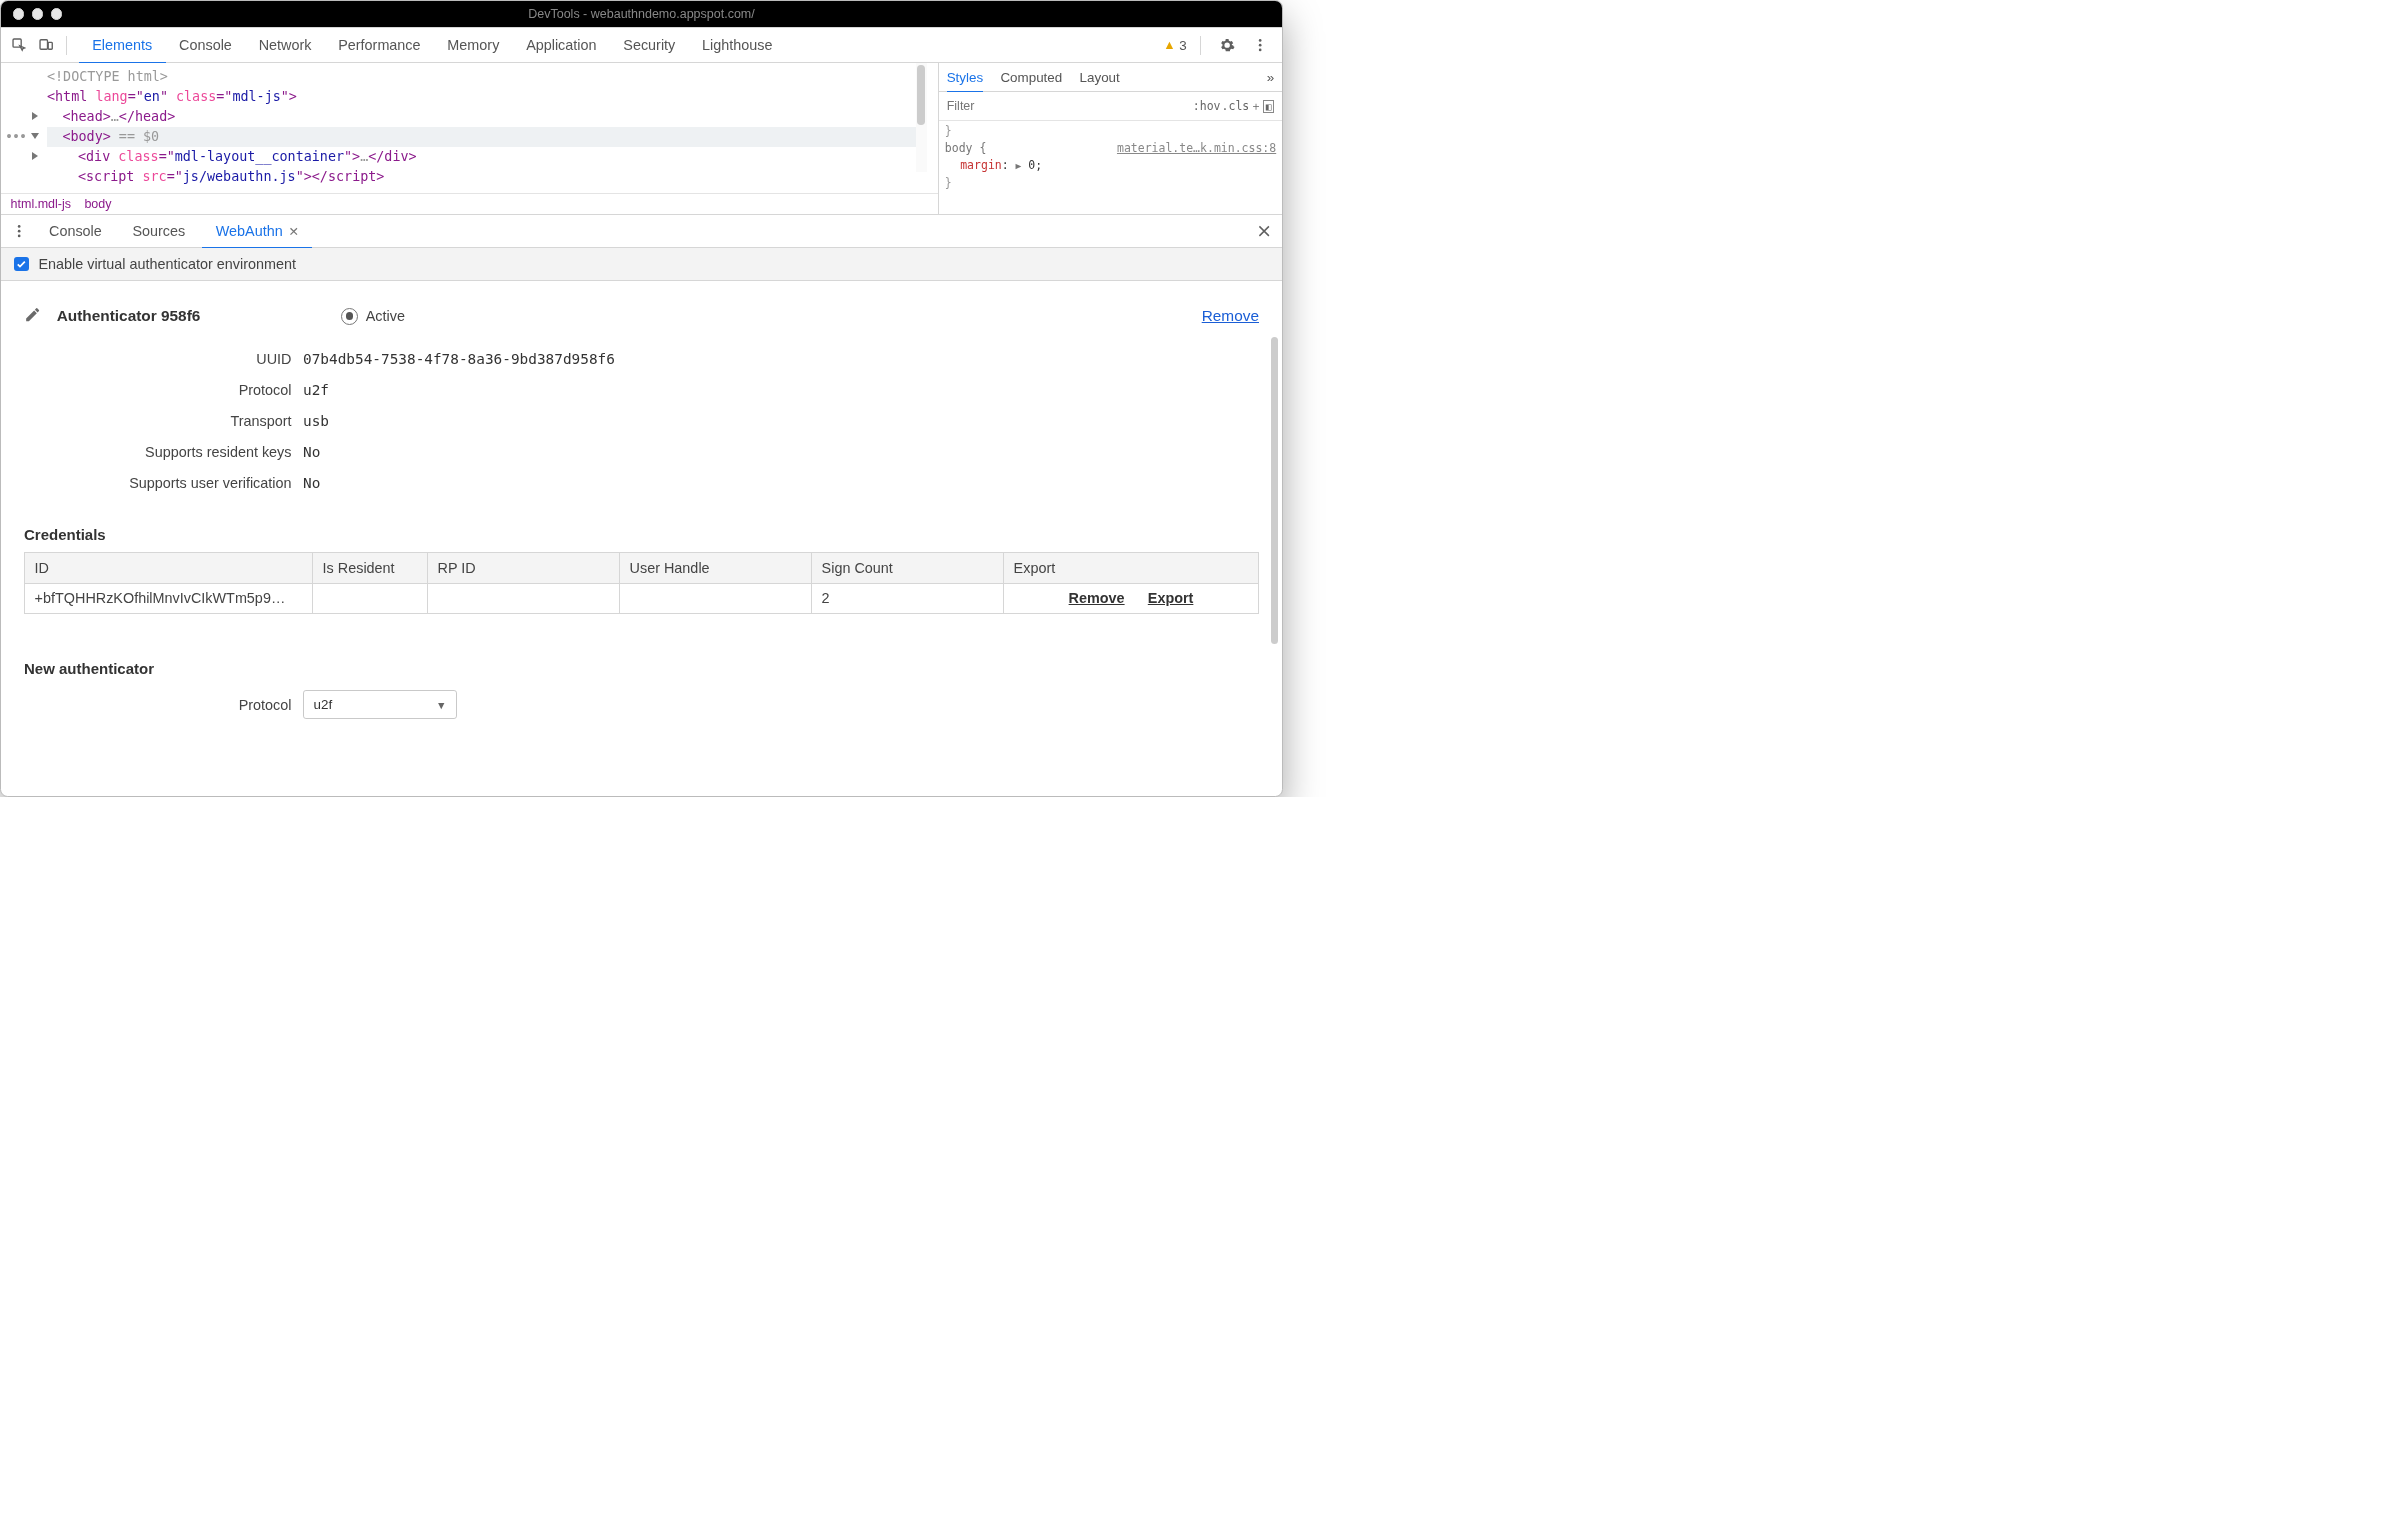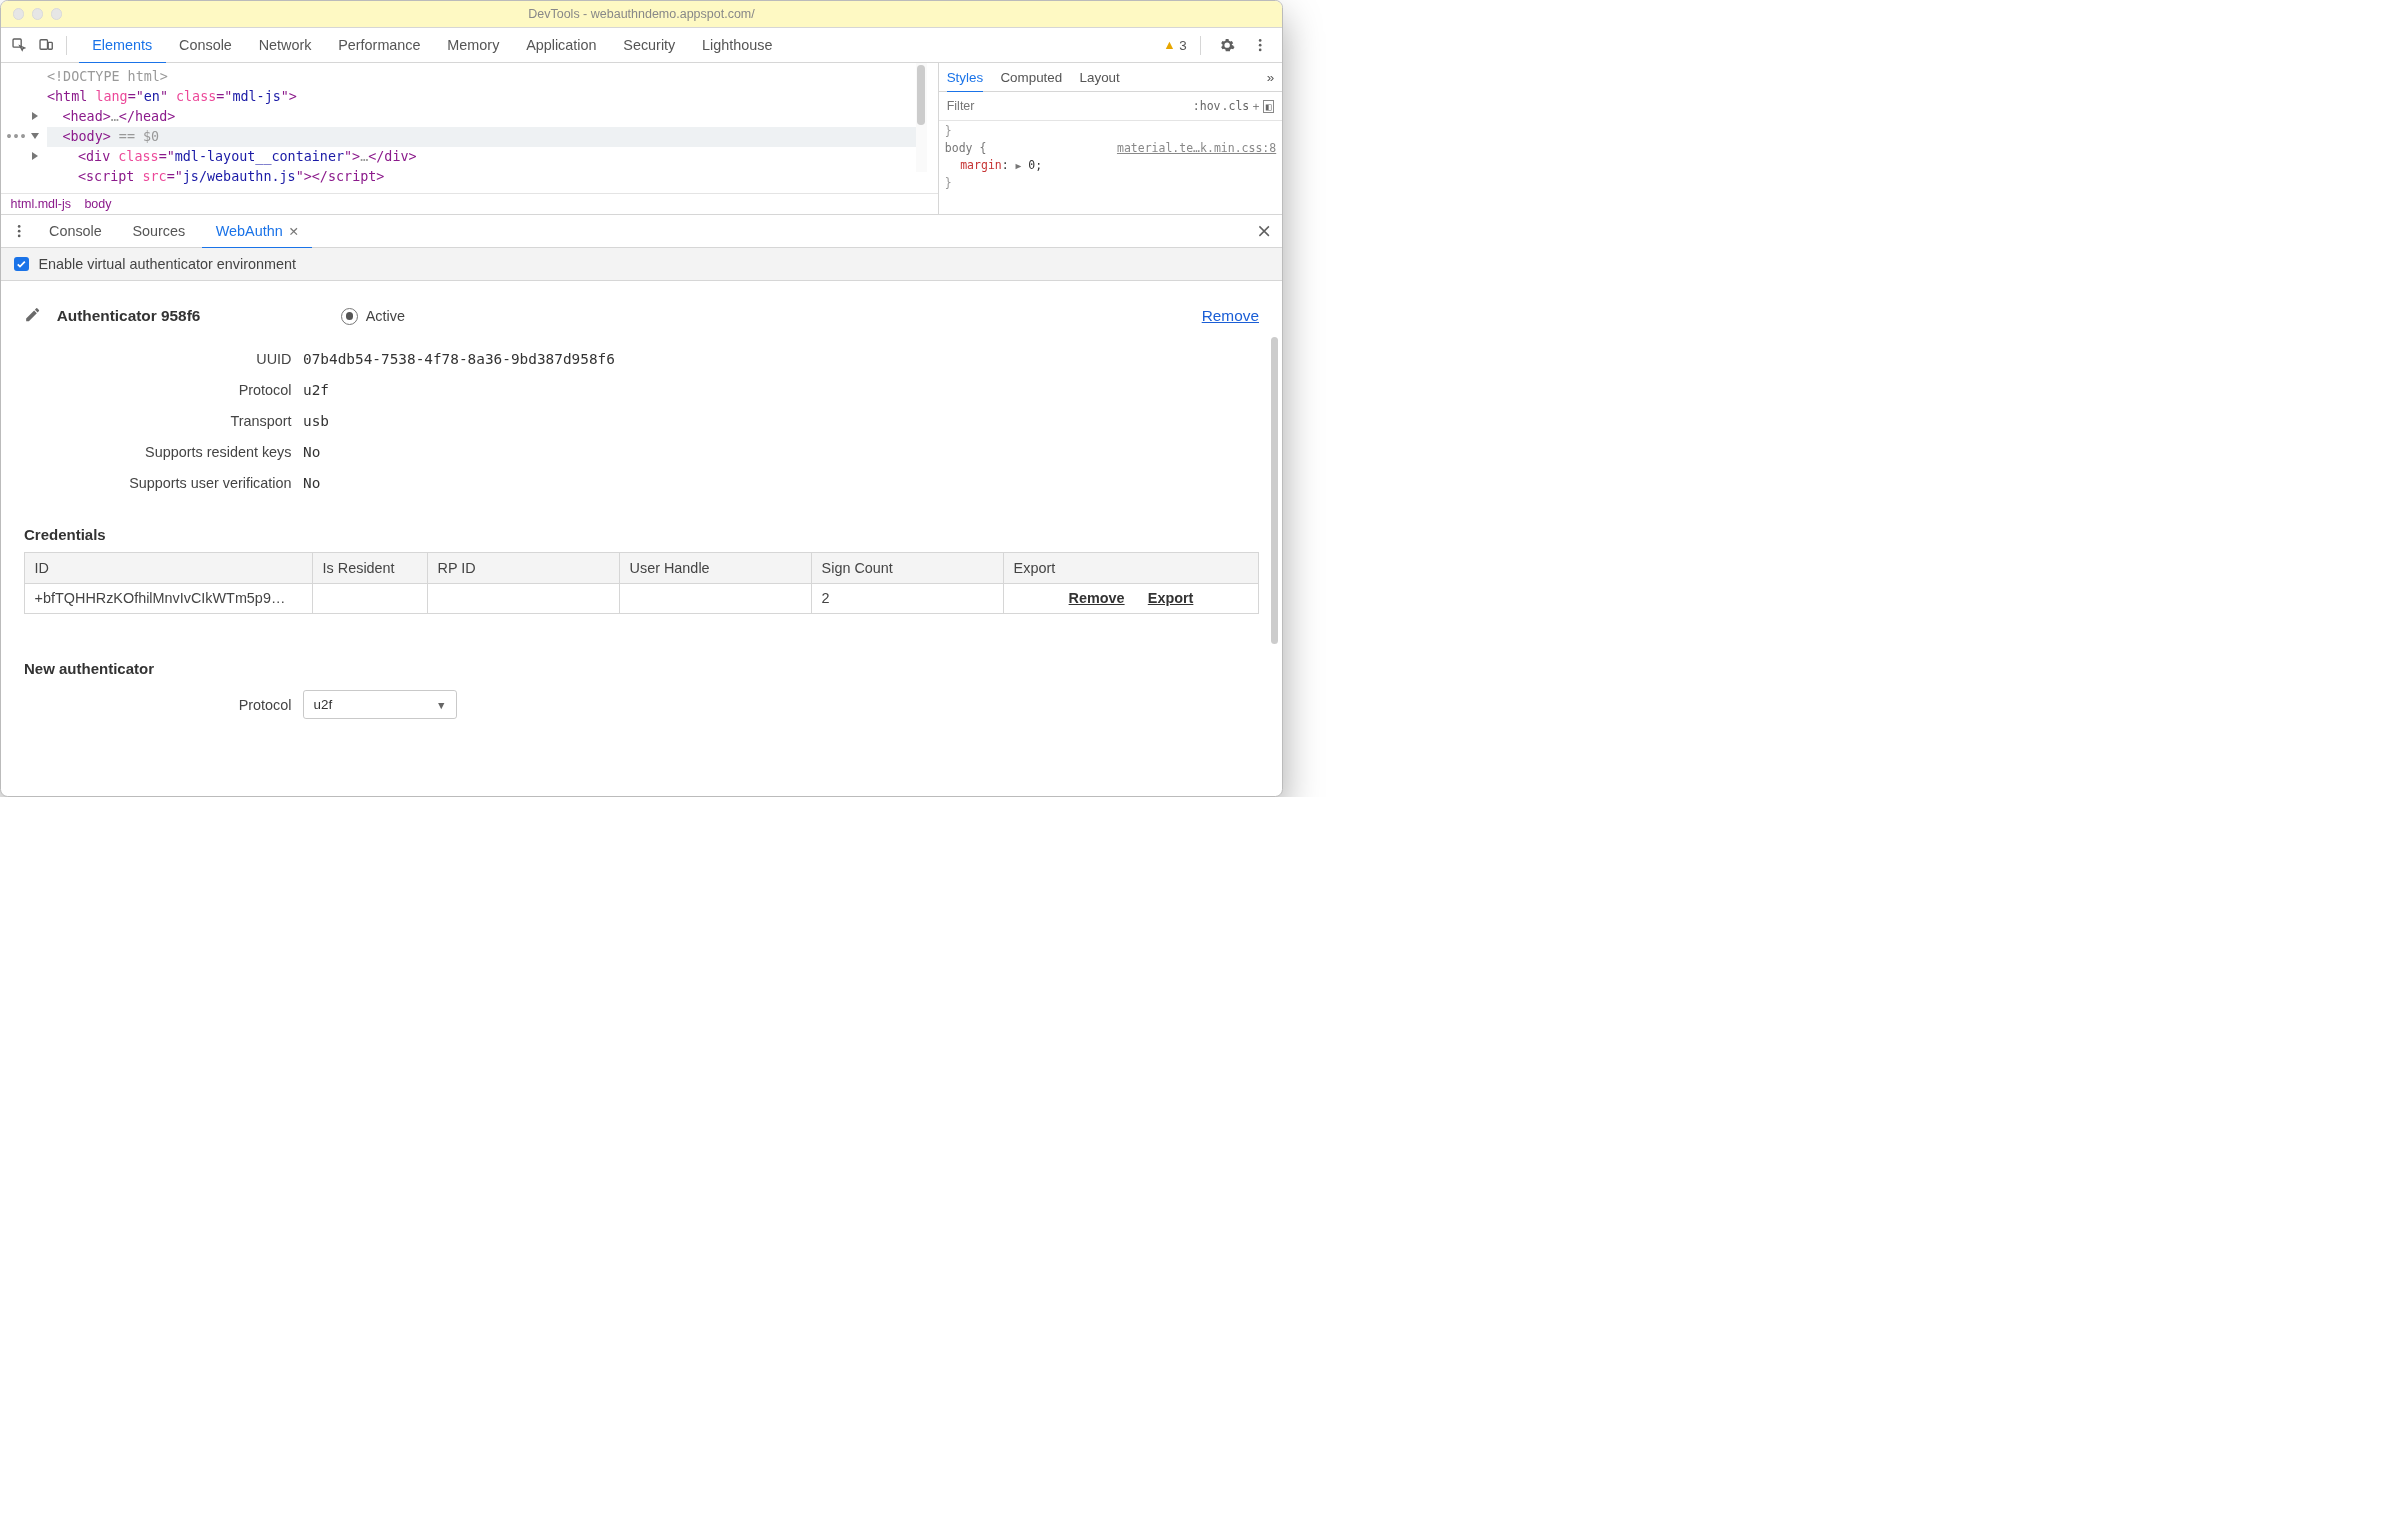--- a/index.html
+++ b/index.html
@@ -18,21 +18,21 @@
   overflow: hidden;
   background: #fff;
   box-shadow: 0 17.3px 38px rgba(0,0,0,0.35);
   position: relative;
   display: flex;
   flex-direction: column;
 }
 
 .titlebar {
   height: 27px;
-  background: #fef9c3;
+  background: #000000;
   border-bottom: 1px solid #d6d6d6;
   display: flex;
   align-items: center;
   position: relative;
 }
 .traffic { display: flex; gap: 7.7px; padding-left: 11.5px; }
 .traffic .dot { width: 11.5px; height: 11.5px; border-radius: 50%; background: #e6e6e6; border: 1px solid #d9d9d9; }
 .titlebar-title {
   position: absolute; left: 0; right: 0; text-align: center;
   color: #888; font-size: 12.5px;

